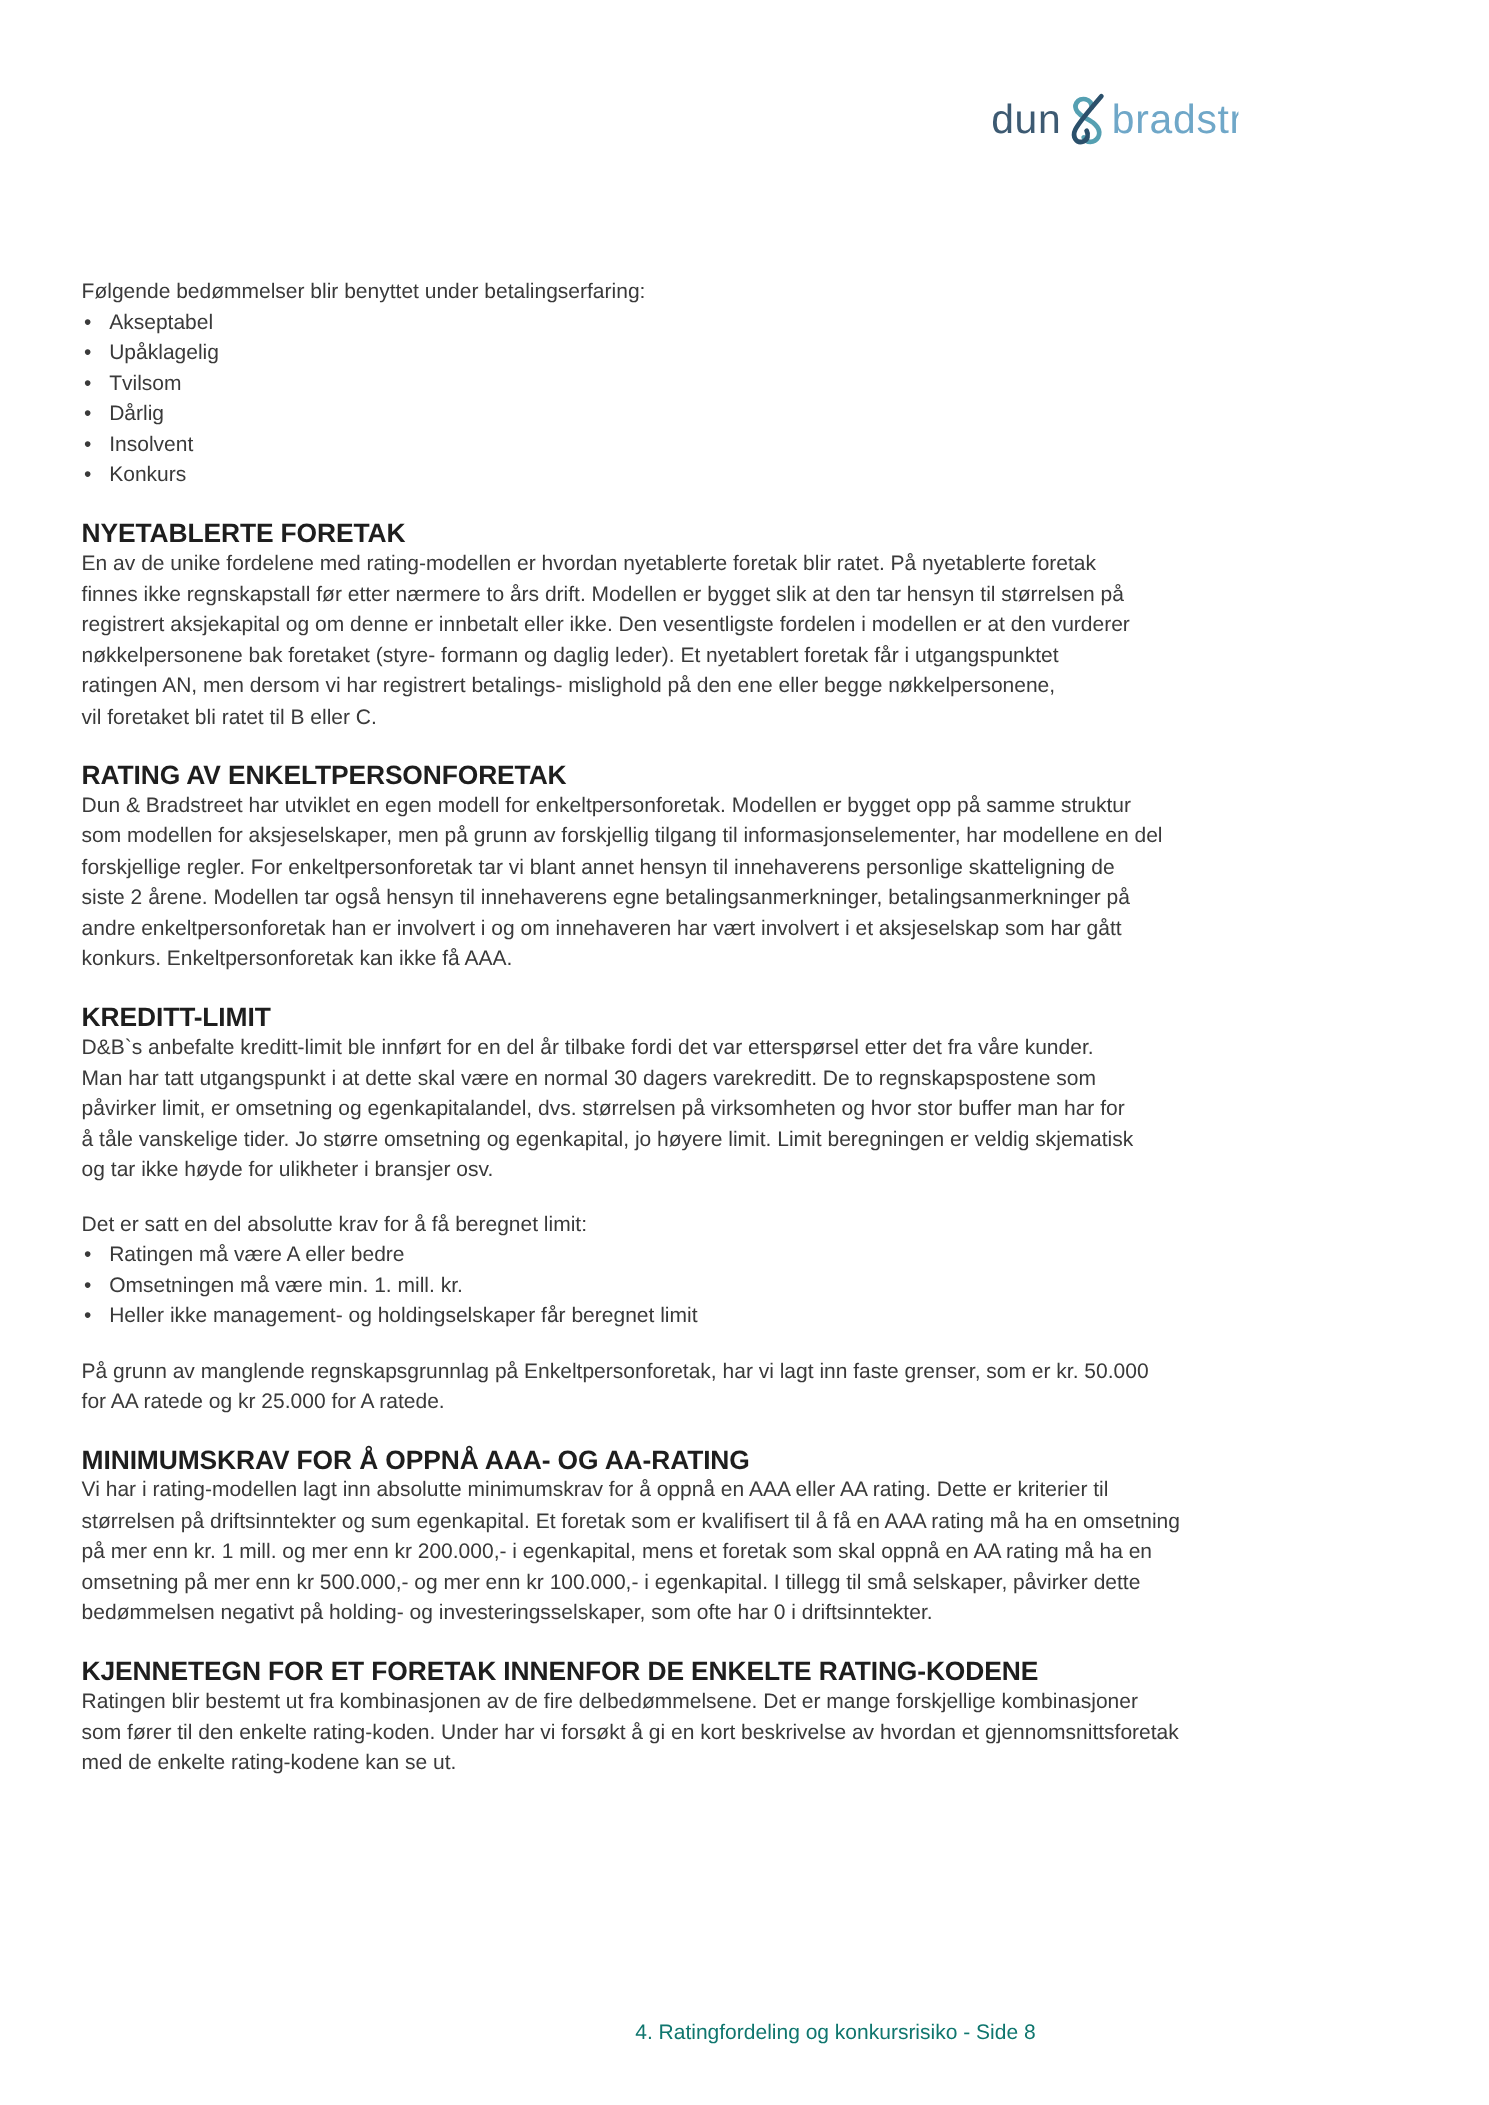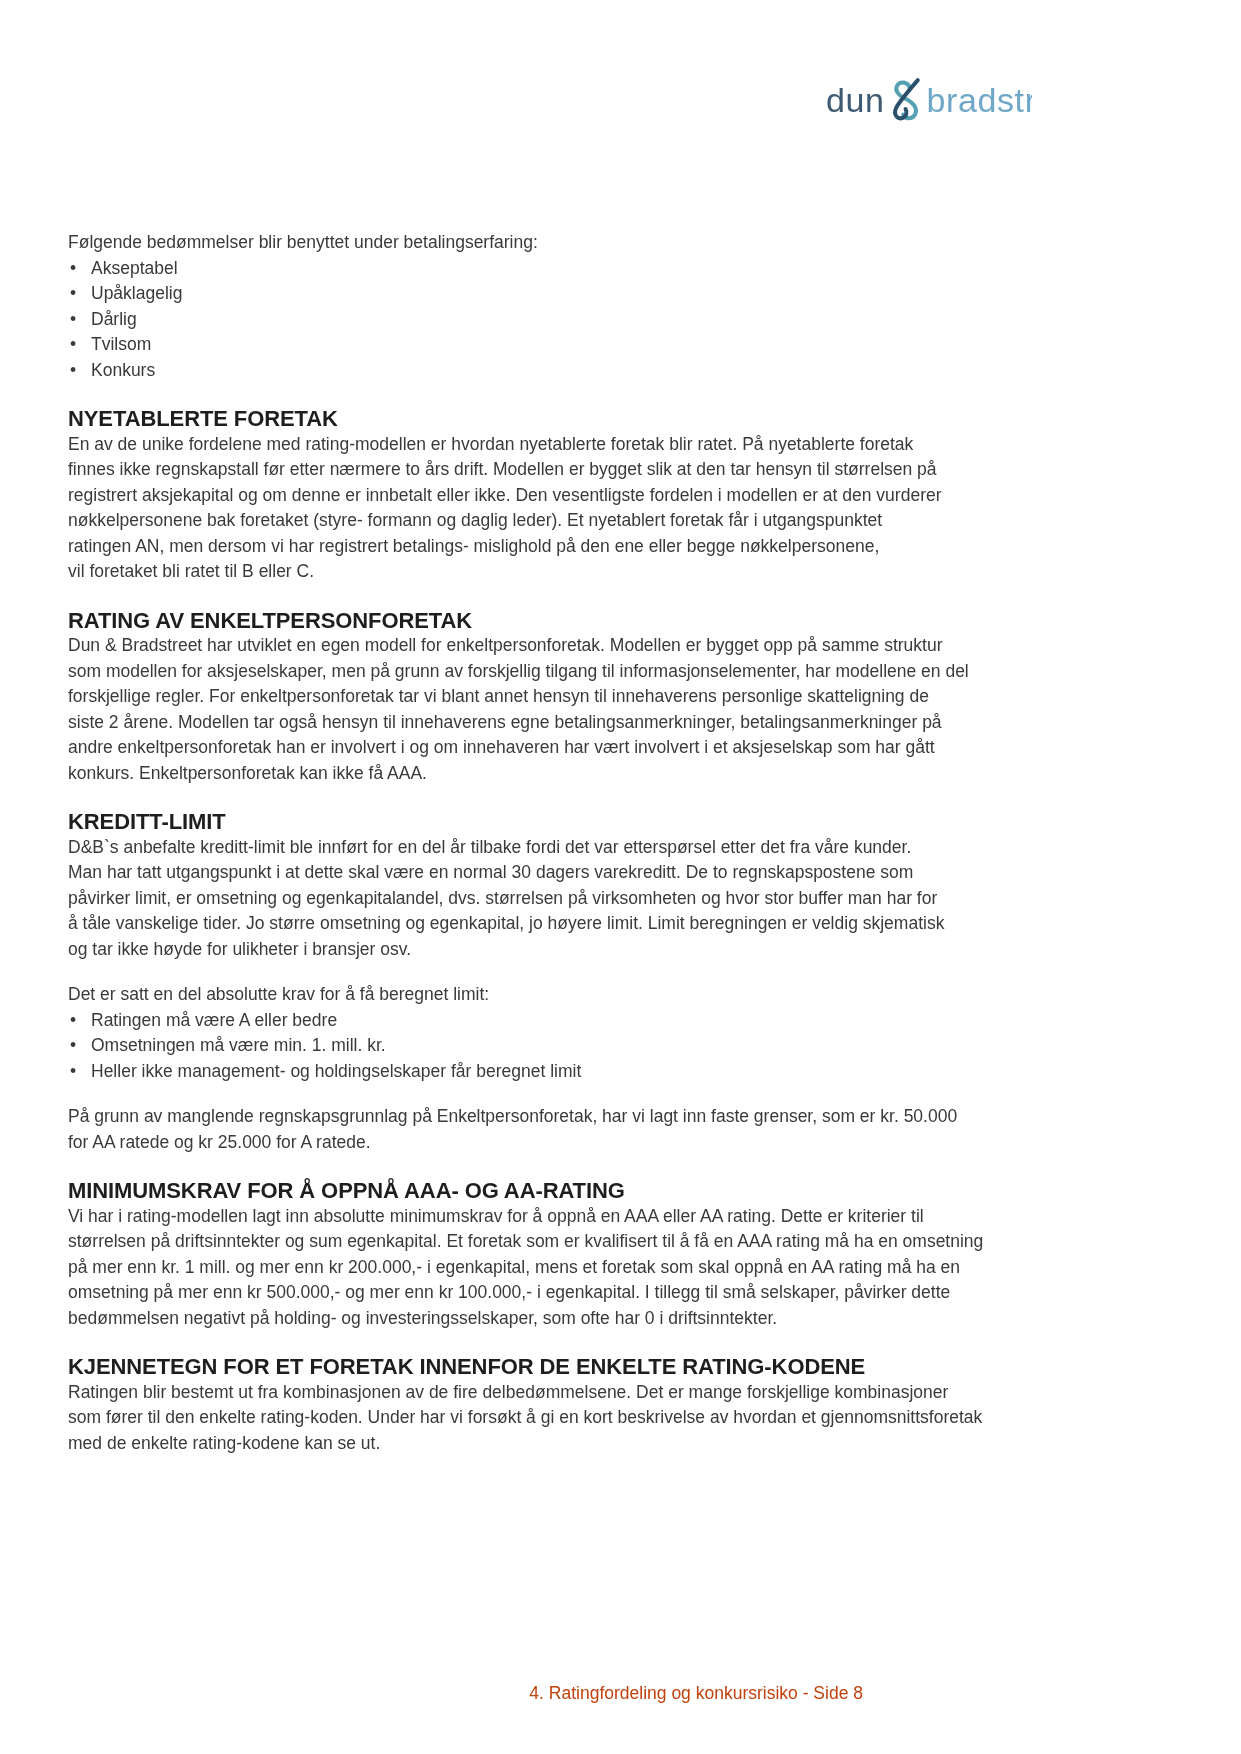--- a/index.html
+++ b/index.html
@@ -63,21 +63,21 @@
     color: #3a3a3a;
   }
 
   
   .footer {
     position: absolute;
     top: 1681px;
     right: 169px;
     font-size: 17.5px;
     line-height: 25.5px;
-    color: #c2410c;
+    color: #0f766e;
     text-align: right;
   }
 </style>
 </head>
 <body>
 
 <div class="page">
 
   <div class="logo">
     <span class="logo-dun">dun</span>
@@ -88,22 +88,23 @@
     <span class="logo-bradstreet">bradstreet</span>
   </div>
 
   <div class="content">
 
     <div class="intro">
       <p>Følgende bedømmelser blir benyttet under betalingserfaring:</p>
       <ul class="bullets">
         <li>Akseptabel</li>
         <li>Upåklagelig</li>
+        <li>Tvilsom</li>
         <li>Dårlig</li>
-        <li>Tvilsom</li>
+        <li>Insolvent</li>
         <li>Konkurs</li>
       </ul>
     </div>
 
     <div class="section">
       <h2>NYETABLERTE FORETAK</h2>
       <p>En av de unike fordelene med rating-modellen er hvordan nyetablerte foretak blir ratet. På nyetablerte foretak
 finnes ikke regnskapstall før etter nærmere to års drift. Modellen er bygget slik at den tar hensyn til størrelsen på
 registrert aksjekapital og om denne er innbetalt eller ikke. Den vesentligste fordelen i modellen er at den vurderer
 nøkkelpersonene bak foretaket (styre- formann og daglig leder). Et nyetablert foretak får i utgangspunktet

